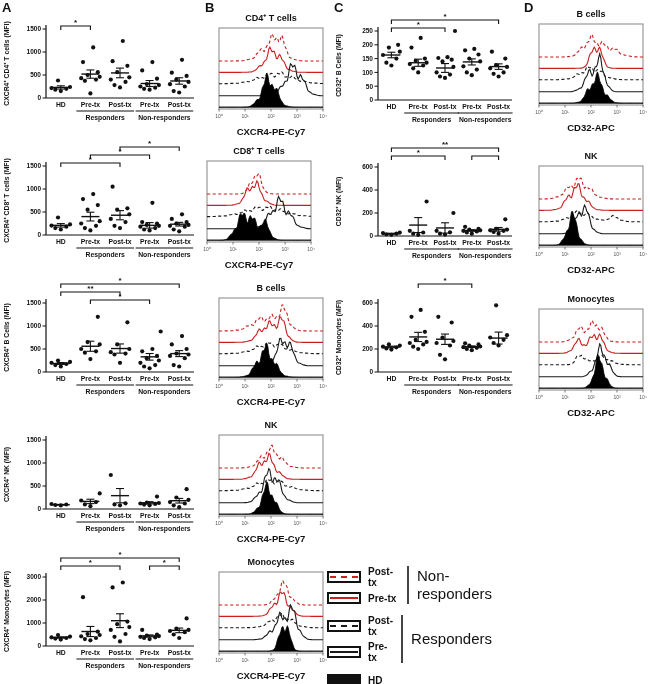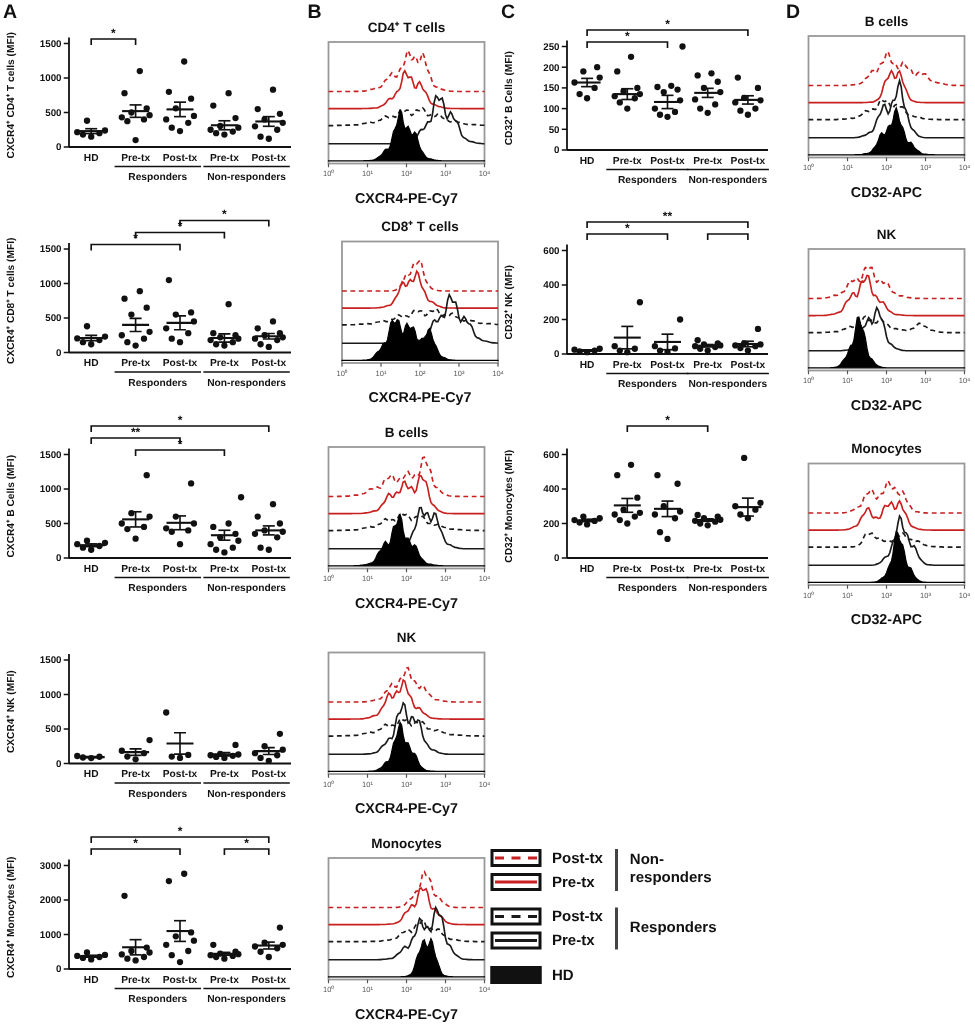--- a/index.html
+++ b/index.html
@@ -10,21 +10,21 @@
   #legend{position:absolute;left:327px;top:566px;width:165px;}
   .lg-group{display:flex;align-items:center;margin-bottom:11px;}
   .lg-group:last-child{margin-top:4px;}
   .lg-swatches{display:flex;flex-direction:column;gap:4px;}
   .lg-row{display:flex;align-items:center;gap:7px;}
   .swatch{position:relative;width:34px;height:12px;border:2px solid #111;background:#fff;box-sizing:border-box;flex:0 0 auto;}
   .swatch .ln{position:absolute;left:1px;right:1px;top:50%;margin-top:-1px;border-top-width:2px;display:block;}
   .swatch.filled{background:#111;}
   .lg-entry-label{font-weight:bold;font-size:10px;color:#111;}
   .lg-div{width:2px;background:#444;align-self:stretch;margin:0 8px;}
-  .lg-group-label{font-weight:bold;font-size:10px;color:#111;white-space:pre-line;line-height:1.2;}
+  .lg-group-label{font-weight:normal;font-size:15px;color:#111;white-space:pre-line;line-height:1.2;}
 </style>
 </head>
 <body>
 
 <div id="figure">
   <div class="panel-letter" style="left:2px">A</div>
   <div class="panel-letter" style="left:205px">B</div>
   <div class="panel-letter" style="left:334px">C</div>
   <div class="panel-letter" style="left:524px">D</div>
   <div id="charts">
@@ -709,21 +709,21 @@
           <line x1="43" y1="103" x2="43" y2="105.5" stroke="#555" stroke-width="0.8"></line>
           <text x="43" y="111.5" font-size="5" text-anchor="middle" font-weight="normal" fill="#555">10¹</text>
           <line x1="69" y1="103" x2="69" y2="105.5" stroke="#555" stroke-width="0.8"></line>
           <text x="69" y="111.5" font-size="5" text-anchor="middle" font-weight="normal" fill="#555">10²</text>
           <line x1="95" y1="103" x2="95" y2="105.5" stroke="#555" stroke-width="0.8"></line>
           <text x="95" y="111.5" font-size="5" text-anchor="middle" font-weight="normal" fill="#555">10³</text>
           <line x1="121" y1="103" x2="121" y2="105.5" stroke="#555" stroke-width="0.8"></line>
           <text x="121" y="111.5" font-size="5" text-anchor="middle" font-weight="normal" fill="#555">10⁴</text>
           <text x="69" y="129" font-size="9.5" text-anchor="middle" font-weight="bold" fill="#111">CXCR4-PE-Cy7</text>
         </svg></div>
-      <div class="chart" style="left: 211px; top: 139px;"><svg viewBox="0 0 128 134" width="128" height="134">
+      <div class="chart" style="left: 190px; top: 139px;"><svg viewBox="0 0 128 134" width="128" height="134">
           <text x="69" y="15" font-size="9" text-anchor="middle" font-weight="bold" fill="#111">CD8⁺ T cells</text>
           <rect x="17" y="22" width="104" height="81" fill="#fff" stroke="#999" stroke-width="1.2"></rect>
           <path d="M17.0,55.0L18.1,55.0L19.2,55.0L20.3,55.0L21.3,55.0L22.4,55.0L23.5,55.0L24.6,55.0L25.7,55.0L26.8,55.0L27.8,55.0L28.9,55.0L30.0,55.0L31.1,55.0L32.2,55.0L33.3,55.0L34.3,55.0L35.4,55.0L36.5,55.0L37.6,55.0L38.7,55.0L39.8,55.0L40.8,55.0L41.9,55.0L43.0,55.0L44.1,55.0L45.2,55.0L46.3,55.0L47.3,55.0L48.4,54.9L49.5,54.9L50.6,54.8L51.7,54.7L52.8,54.3L53.8,53.6L54.9,52.5L56.0,51.5L57.1,50.0L58.2,47.4L59.3,44.6L60.3,43.6L61.4,44.4L62.5,43.8L63.6,40.2L64.7,36.7L65.8,36.3L66.8,37.0L67.9,35.7L69.0,34.4L70.1,36.8L71.2,42.2L72.3,46.7L73.3,48.9L74.4,50.3L75.5,51.9L76.6,53.2L77.7,53.8L78.8,54.1L79.8,54.4L80.9,54.7L82.0,54.8L83.1,54.9L84.2,55.0L85.3,55.0L86.3,55.0L87.4,55.0L88.5,55.0L89.6,55.0L90.7,55.0L91.8,55.0L92.8,55.0L93.9,55.0L95.0,55.0L96.1,55.0L97.2,55.0L98.3,55.0L99.3,55.0L100.4,55.0L101.5,55.0L102.6,55.0L103.7,55.0L104.8,55.0L105.8,55.0L106.9,55.0L108.0,55.0L109.1,55.0L110.2,55.0L111.3,55.0L112.3,55.0L113.4,55.0L114.5,55.0L115.6,55.0L116.7,55.0L117.8,55.0L118.8,55.0L119.9,55.0L121.0,55.0" fill="none" stroke="#c81f1f" stroke-width="1.1" stroke-dasharray="3.2,2.4"></path>
           <path d="M17.0,66.4L18.1,66.4L19.2,66.4L20.3,66.4L21.3,66.4L22.4,66.4L23.5,66.4L24.6,66.4L25.7,66.4L26.8,66.4L27.8,66.4L28.9,66.4L30.0,66.4L31.1,66.4L32.2,66.4L33.3,66.4L34.3,66.4L35.4,66.4L36.5,66.3L37.6,66.3L38.7,66.3L39.8,66.3L40.8,66.2L41.9,66.1L43.0,65.9L44.1,65.8L45.2,65.5L46.3,65.1L47.3,64.7L48.4,64.6L49.5,64.3L50.6,63.0L51.7,61.0L52.8,59.2L53.8,57.9L54.9,55.5L56.0,51.7L57.1,48.9L58.2,49.6L59.3,51.8L60.3,51.6L61.4,48.8L62.5,47.3L63.6,48.4L64.7,48.5L65.8,45.1L66.8,41.9L67.9,43.3L69.0,48.2L70.1,52.1L71.2,53.8L72.3,55.6L73.3,58.6L74.4,61.2L75.5,62.0L76.6,62.0L77.7,62.4L78.8,63.4L79.8,64.3L80.9,64.9L82.0,65.2L83.1,65.6L84.2,66.0L85.3,66.2L86.3,66.2L87.4,66.3L88.5,66.3L89.6,66.3L90.7,66.3L91.8,66.3L92.8,66.4L93.9,66.4L95.0,66.4L96.1,66.4L97.2,66.4L98.3,66.4L99.3,66.4L100.4,66.4L101.5,66.4L102.6,66.4L103.7,66.4L104.8,66.4L105.8,66.4L106.9,66.4L108.0,66.4L109.1,66.4L110.2,66.4L111.3,66.4L112.3,66.4L113.4,66.4L114.5,66.4L115.6,66.4L116.7,66.4L117.8,66.4L118.8,66.4L119.9,66.4L121.0,66.4" fill="none" stroke="#c81f1f" stroke-width="1.1"></path>
           <path d="M17.0,77.6L18.1,77.6L19.2,77.6L20.3,77.6L21.3,77.6L22.4,77.5L23.5,77.5L24.6,77.5L25.7,77.4L26.8,77.4L27.8,77.2L28.9,77.1L30.0,77.0L31.1,77.1L32.2,77.0L33.3,76.9L34.3,76.8L35.4,76.9L36.5,76.9L37.6,76.6L38.7,76.1L39.8,75.8L40.8,75.7L41.9,75.5L43.0,75.1L44.1,74.7L45.2,74.9L46.3,75.4L47.3,75.4L48.4,74.8L49.5,74.1L50.6,73.9L51.7,73.7L52.8,72.7L53.8,71.4L54.9,70.9L56.0,71.6L57.1,72.4L58.2,72.2L59.3,71.6L60.3,71.7L61.4,72.3L62.5,71.9L63.6,70.0L64.7,68.1L65.8,67.8L66.8,68.6L67.9,68.8L69.0,68.2L70.1,68.3L71.2,70.0L72.3,71.5L73.3,71.1L74.4,69.3L75.5,68.2L76.6,68.4L77.7,68.6L78.8,67.6L79.8,66.8L80.9,67.8L82.0,70.0L83.1,71.5L84.2,71.3L85.3,70.8L86.3,71.3L87.4,71.9L88.5,71.5L89.6,70.2L90.7,69.8L91.8,70.8L92.8,72.1L93.9,72.7L95.0,72.8L96.1,73.4L97.2,74.4L98.3,75.0L99.3,74.6L100.4,74.0L101.5,74.1L102.6,74.6L103.7,74.9L104.8,74.9L105.8,75.1L106.9,75.7L108.0,76.3L109.1,76.6L110.2,76.5L111.3,76.5L112.3,76.6L113.4,76.8L114.5,76.7L115.6,76.7L116.7,76.8L117.8,77.1L118.8,77.2L119.9,77.3L121.0,77.3" fill="none" stroke="#1a1a1a" stroke-width="1.1" stroke-dasharray="3.2,2.4"></path>
           <path d="M17.0,89.8L18.1,89.8L19.2,89.8L20.3,89.8L21.3,89.8L22.4,89.8L23.5,89.8L24.6,89.8L25.7,89.8L26.8,89.8L27.8,89.8L28.9,89.8L30.0,89.8L31.1,89.8L32.2,89.8L33.3,89.8L34.3,89.8L35.4,89.8L36.5,89.8L37.6,89.8L38.7,89.8L39.8,89.8L40.8,89.8L41.9,89.8L43.0,89.8L44.1,89.8L45.2,89.8L46.3,89.8L47.3,89.8L48.4,89.8L49.5,89.8L50.6,89.8L51.7,89.8L52.8,89.8L53.8,89.8L54.9,89.8L56.0,89.8L57.1,89.8L58.2,89.8L59.3,89.8L60.3,89.7L61.4,89.6L62.5,89.4L63.6,89.3L64.7,89.1L65.8,88.8L66.8,88.3L67.9,87.9L69.0,87.9L70.1,87.8L71.2,87.1L72.3,85.7L73.3,84.5L74.4,83.6L75.5,81.9L76.6,78.5L77.7,75.1L78.8,74.2L79.8,75.4L80.9,75.4L82.0,73.1L83.1,71.3L84.2,72.2L85.3,72.6L86.3,68.3L87.4,61.1L88.5,57.5L89.6,59.6L90.7,62.4L91.8,62.4L92.8,62.4L93.9,66.7L95.0,73.0L96.1,75.6L97.2,73.8L98.3,72.0L99.3,73.3L100.4,75.8L101.5,76.9L102.6,77.2L103.7,78.9L104.8,82.2L105.8,84.9L106.9,86.0L108.0,86.4L109.1,87.0L110.2,87.8L111.3,88.2L112.3,88.3L113.4,88.5L114.5,88.8L115.6,89.2L116.7,89.4L117.8,89.6L118.8,89.6L119.9,89.7L121.0,89.8" fill="none" stroke="#1a1a1a" stroke-width="1.1"></path>
           <path d="M17.0,101.2L18.1,101.2L19.2,101.2L20.3,101.2L21.3,101.2L22.4,101.2L23.5,101.2L24.6,101.2L25.7,101.2L26.8,101.2L27.8,101.2L28.9,101.2L30.0,101.2L31.1,101.1L32.2,101.1L33.3,101.0L34.3,100.8L35.4,100.6L36.5,100.2L37.6,99.4L38.7,97.9L39.8,96.4L40.8,95.5L41.9,94.9L43.0,93.3L44.1,90.8L45.2,89.6L46.3,89.6L47.3,87.6L48.4,81.9L49.5,76.1L50.6,74.7L51.7,76.3L52.8,76.2L53.8,74.2L54.9,74.6L56.0,79.4L57.1,83.8L58.2,82.7L59.3,78.3L60.3,76.5L61.4,78.5L62.5,80.2L63.6,79.3L64.7,79.0L65.8,82.0L66.8,86.7L67.9,89.2L69.0,88.3L70.1,86.5L71.2,86.5L72.3,87.0L73.3,84.9L74.4,81.0L75.5,79.9L76.6,83.2L77.7,87.7L78.8,90.2L79.8,91.9L80.9,94.5L82.0,97.1L83.1,98.6L84.2,99.0L85.3,99.3L86.3,99.9L87.4,100.5L88.5,100.8L89.6,100.9L90.7,101.1L91.8,101.1L92.8,101.2L93.9,101.2L95.0,101.2L96.1,101.2L97.2,101.2L98.3,101.2L99.3,101.2L100.4,101.2L101.5,101.2L102.6,101.2L103.7,101.2L104.8,101.2L105.8,101.2L106.9,101.2L108.0,101.2L109.1,101.2L110.2,101.2L111.3,101.2L112.3,101.2L113.4,101.2L114.5,101.2L115.6,101.2L116.7,101.2L117.8,101.2L118.8,101.2L119.9,101.2L121.0,101.2L121,101.19 L17,101.19 Z" fill="#000" stroke="#000" stroke-width="0.8"></path>
           <line x1="17" y1="103" x2="17" y2="105.5" stroke="#555" stroke-width="0.8"></line>
           <text x="17" y="111.5" font-size="5" text-anchor="middle" font-weight="normal" fill="#555">10⁰</text>
           <line x1="43" y1="103" x2="43" y2="105.5" stroke="#555" stroke-width="0.8"></line>

